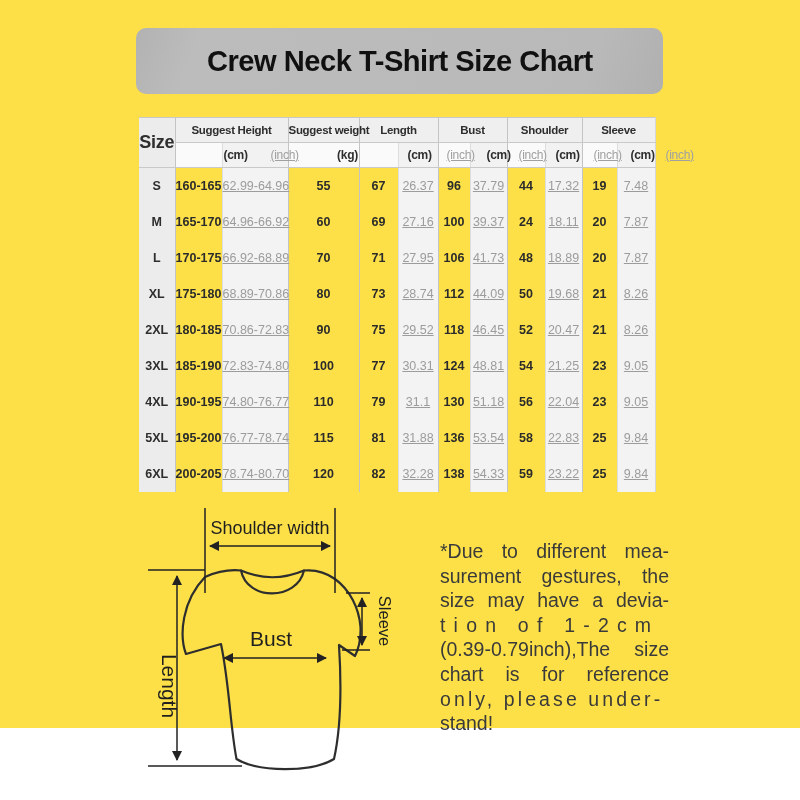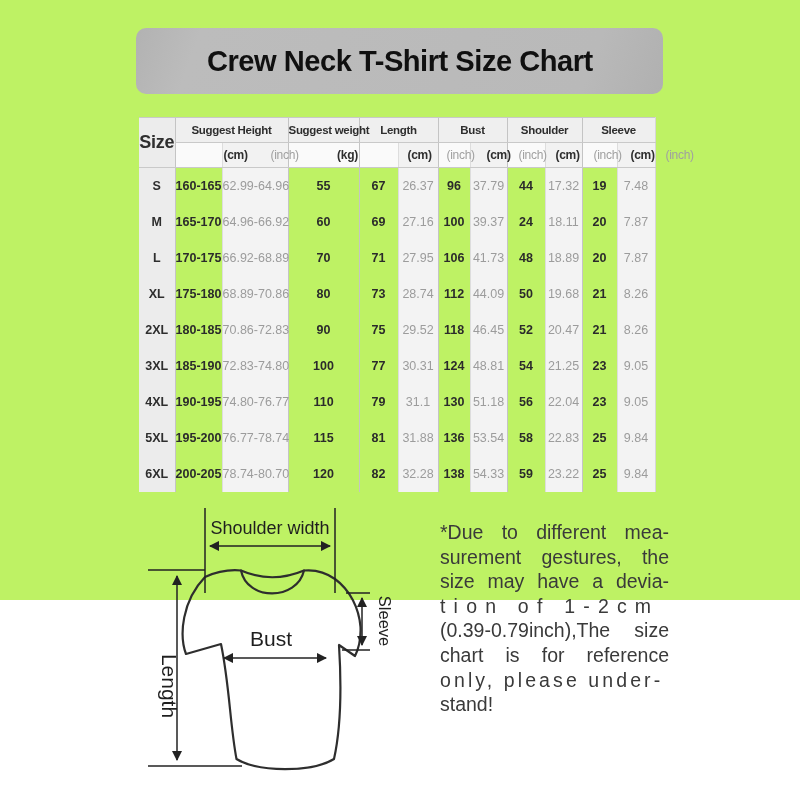--- a/index.html
+++ b/index.html
@@ -1,17 +1,17 @@
 <!DOCTYPE html>
 <html><head>
 <meta charset="utf-8">
 <style>
   html,body{margin:0;padding:0;width:800px;height:800px;background:#ffffff;overflow:hidden;
             font-family:"Liberation Sans", sans-serif;}
-  .page{position:relative;width:800px;height:600px;background:#bef264;}
+  .page{position:relative;width:800px;height:728px;background:#fde047;}
 
   
   .banner{position:absolute;left:136px;top:28px;width:527px;height:66px;
           background:linear-gradient(110deg,#b2b2b2,#bcbcbc 12%,#b9b9b9 85%,#b0b0b0);
           border-radius:10px;display:flex;align-items:center;justify-content:center;}
   .banner h1{margin:0;font-size:30px;font-weight:bold;color:#101010;letter-spacing:-0.5px;
              transform:scaleX(.97);}
 
   
   table.size-chart{position:absolute;left:139px;top:117px;width:516px;border-collapse:collapse;
@@ -20,29 +20,29 @@
   thead th{height:24px;font-weight:bold;background:#efefef;border-top:1px solid #c9c9c9;
            border-bottom:1px solid #c9c9c9;font-size:11.5px;letter-spacing:-0.3px;white-space:nowrap;margin-left:16px;}
   thead th.c-size{background:#ececec;font-size:18px;}
   thead tr.subrow th{background:#fafafa;font-size:12px;padding-left:48px;}
   thead tr.subrow th.sub-in{color:#a0a0a0;background:#f2f2f2;font-weight:normal;}
   tbody td{height:36px;white-space:nowrap;}
   td.c-size{background:#ececec;font-weight:bold;}
   td.c-cm{font-weight:bold;color:#2b2b2b;}
   td.c-in{color:#9c9c9c;background:#f3f3f3;font-weight:normal;}
   .bl{border-left:1px solid #c4c4c4;}
-  .bt{border-left:1px solid #dddddd;}
+  .bt{border-left:1px solid #dddddd;text-decoration:underline;}
   .br{border-right:1px solid #d6d6d6;}
 
   
   .diagram{position:absolute;left:120px;top:500px;width:300px;height:300px;}
   .diagram text{fill:#1f1f1f;}
 
   
-  .note{position:absolute;left:440px;top:520px;width:229px;font-size:19.5px;line-height:24.6px;
+  .note{position:absolute;left:440px;top:539px;width:229px;font-size:19.5px;line-height:24.6px;
         color:#3a3a3a;}
   .note-line{text-align:justify;text-align-last:justify;height:24.6px;overflow:hidden;}
   .note-line.spread{text-align:left;text-align-last:auto;letter-spacing:8.2px;white-space:nowrap;}
   .note-line.spread-sm{text-align:left;text-align-last:auto;letter-spacing:3.1px;white-space:nowrap;}
   .note-line.last{text-align:left;text-align-last:auto;}
 </style>
 </head>
 <body>
 
 <div class="page">

